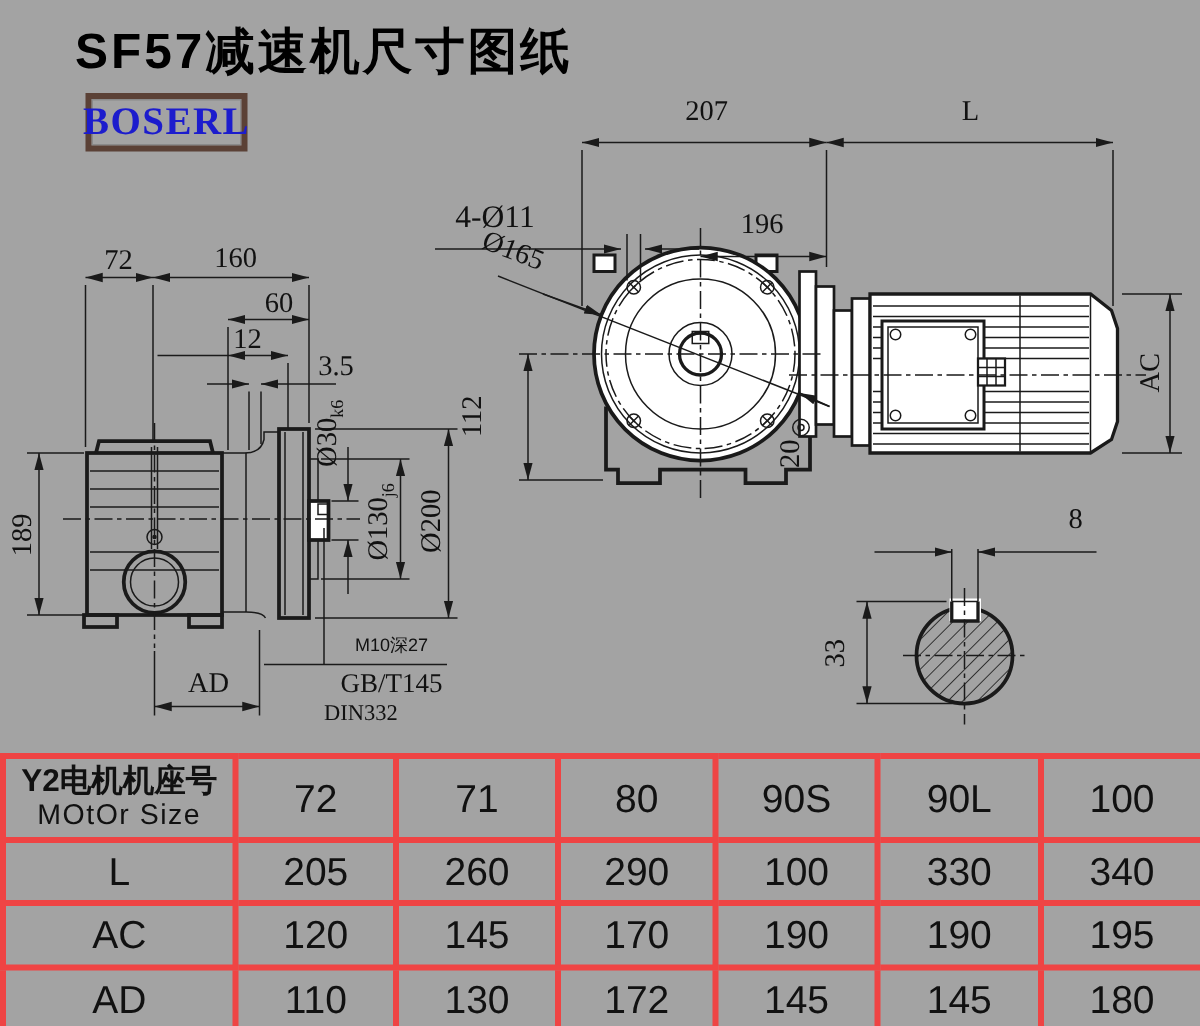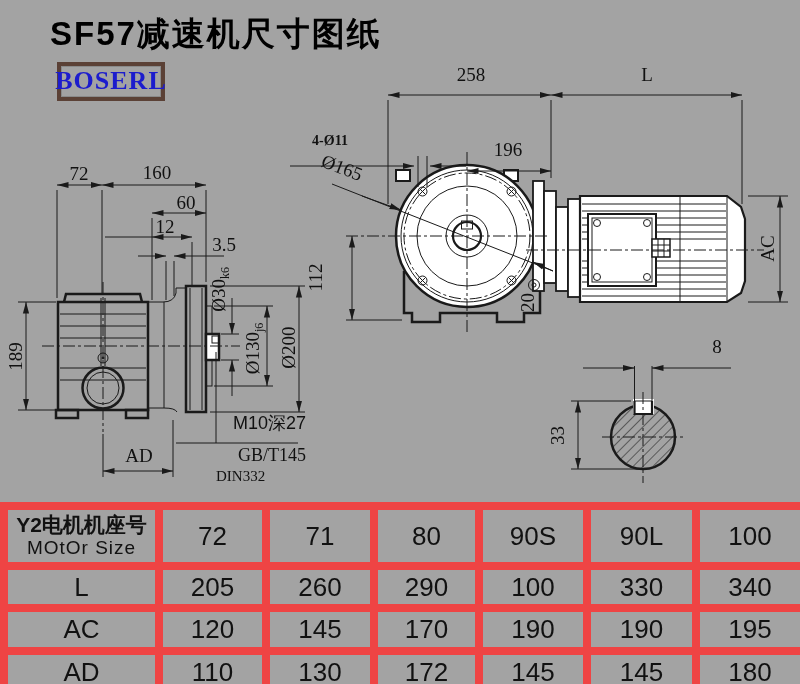--- a/index.html
+++ b/index.html
@@ -11,21 +11,21 @@
   .rot{transform:rotate(-90deg);transform-origin:center center;}
   .title{position:absolute;left:50px;top:12px;font-size:33px;font-weight:bold;
          font-family:"Liberation Sans","DejaVu Sans",sans-serif;letter-spacing:2px;color:#000;}
   .logo{position:absolute;left:57px;top:62px;width:100px;height:31px;border:4px solid #5b4136;
         box-shadow:inset 0 0 0 1px #8a8a8a;display:flex;align-items:flex-start;justify-content:center;}
   .logo span{color:#1c1ccd;font-family:"Liberation Serif",serif;font-weight:bold;font-size:26px;letter-spacing:1px;}
   sub{font-size:12px;}
   
   .dim-table{position:absolute;left:0;top:502px;width:800px;height:182px;border-collapse:collapse;
              table-layout:fixed;font-family:"Liberation Sans","DejaVu Sans",sans-serif;}
-  .dim-table td{border:8px solid #ef4444;text-align:center;vertical-align:middle;
+  .dim-table td{border:4px solid #ef4444;text-align:center;vertical-align:middle;
                 font-size:26px;color:#111;padding:0;}
   .dim-table tr:first-child td{height:52px;}
   .dim-table td.hd .cn{font-size:21px;font-weight:bold;line-height:1.15;}
   .dim-table td.hd .en{font-size:19px;letter-spacing:1px;line-height:1.15;}
 </style>
 </head>
 <body>
 
 <div class="stage">
 
@@ -262,27 +262,27 @@
 <div class="lbl" style="left:64px;top:164px;width:30px;">72</div>
 <div class="lbl" style="left:137px;top:163px;width:40px;">160</div>
 <div class="lbl" style="left:171px;top:193px;width:30px;">60</div>
 <div class="lbl" style="left:114px;top:217px;width:30px;margin-left:36px;">12</div>
 <div class="lbl" style="left:204px;top:235px;width:40px;">3.5</div>
 <div class="lbl rot" style="left:-6px;top:347px;width:42px;">189</div>
 <div class="lbl" style="left:118px;top:446px;width:42px;">AD</div>
 <div class="lbl rot" style="left:188px;top:278px;width:64px;"><span>Ø30</span><sub>k6</sub></div>
 <div class="lbl rot" style="left:219px;top:337px;width:70px;"><span>Ø130</span><sub>j6</sub></div>
 <div class="lbl rot" style="left:257px;top:338px;width:62px;">Ø200</div>
-<div class="lbl" style="left:216px;top:414px;width:90px;text-align:right;font-size:18px;font-family:'Liberation Sans','DejaVu Sans',sans-serif;">M10深27</div>
-<div class="lbl" style="left:216px;top:446px;width:90px;text-align:right;font-size:18px;">GB/T145</div>
+<div class="lbl" style="left:216px;top:424px;width:90px;text-align:center;font-size:12px;font-family:'Liberation Sans','DejaVu Sans',sans-serif;">M10深27</div>
+<div class="lbl" style="left:216px;top:446px;width:90px;text-align:center;font-size:18px;">GB/T145</div>
 <div class="lbl" style="left:216px;top:469px;width:90px;text-align:left;font-size:15px;">DIN332</div>
 
-<div class="lbl" style="left:446px;top:65px;width:50px;">258</div>
+<div class="lbl" style="left:446px;top:65px;width:50px;">207</div>
 <div class="lbl" style="left:632px;top:65px;width:30px;">L</div>
-<div class="lbl" style="left:291px;top:134px;width:78px;font-size:14px;font-weight:bold;">4-Ø11</div>
+<div class="lbl" style="left:291px;top:134px;width:78px;font-size:21px;">4-Ø11</div>
 <div class="lbl" style="left:483px;top:140px;width:50px;">196</div>
 <div class="lbl" style="left:307px;top:158px;width:70px;transform:rotate(21deg);">Ø165</div>
 <div class="lbl rot" style="left:293px;top:268px;width:44px;">112</div>
 <div class="lbl rot" style="left:512px;top:293px;width:30px;">20</div>
 <div class="lbl rot" style="left:747px;top:239px;width:40px;">AC</div>
 
 <div class="lbl" style="left:706px;top:337px;width:22px;">8</div>
 <div class="lbl rot" style="left:539px;top:426px;width:36px;">33</div>
 
 <table class="dim-table">

